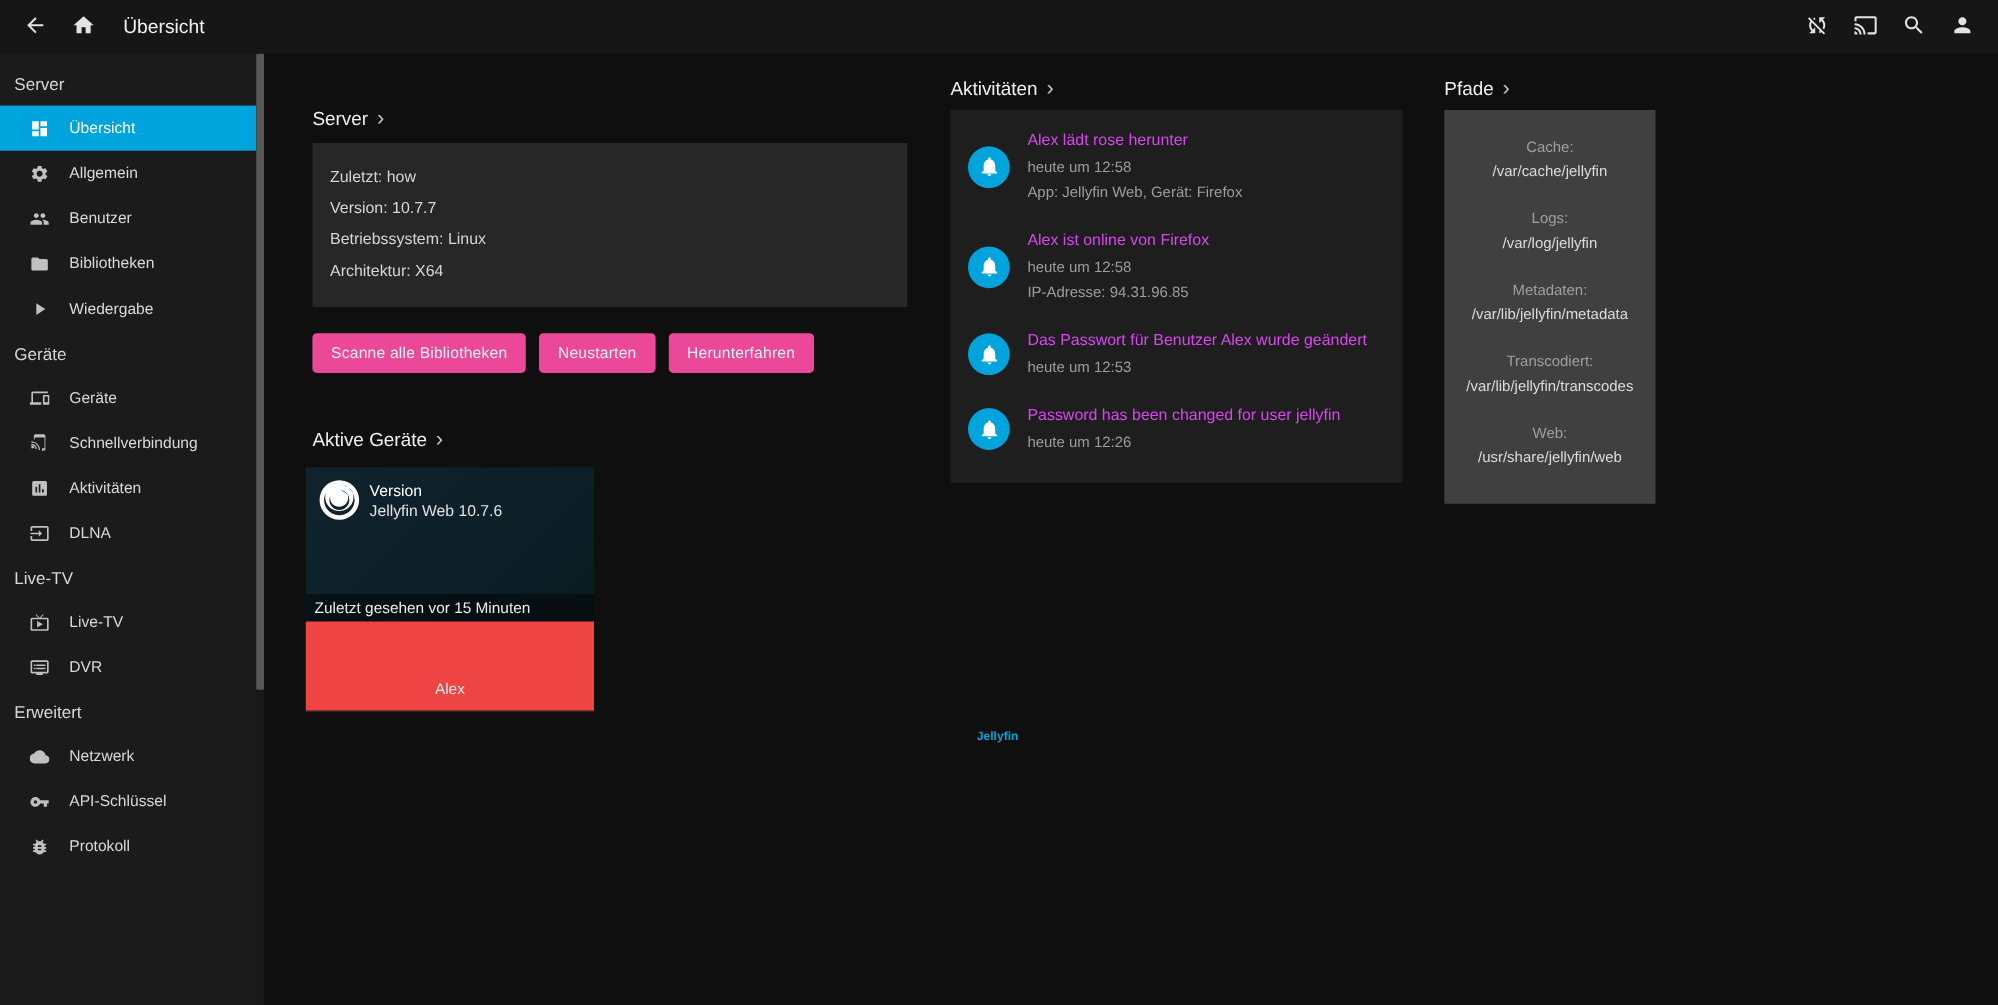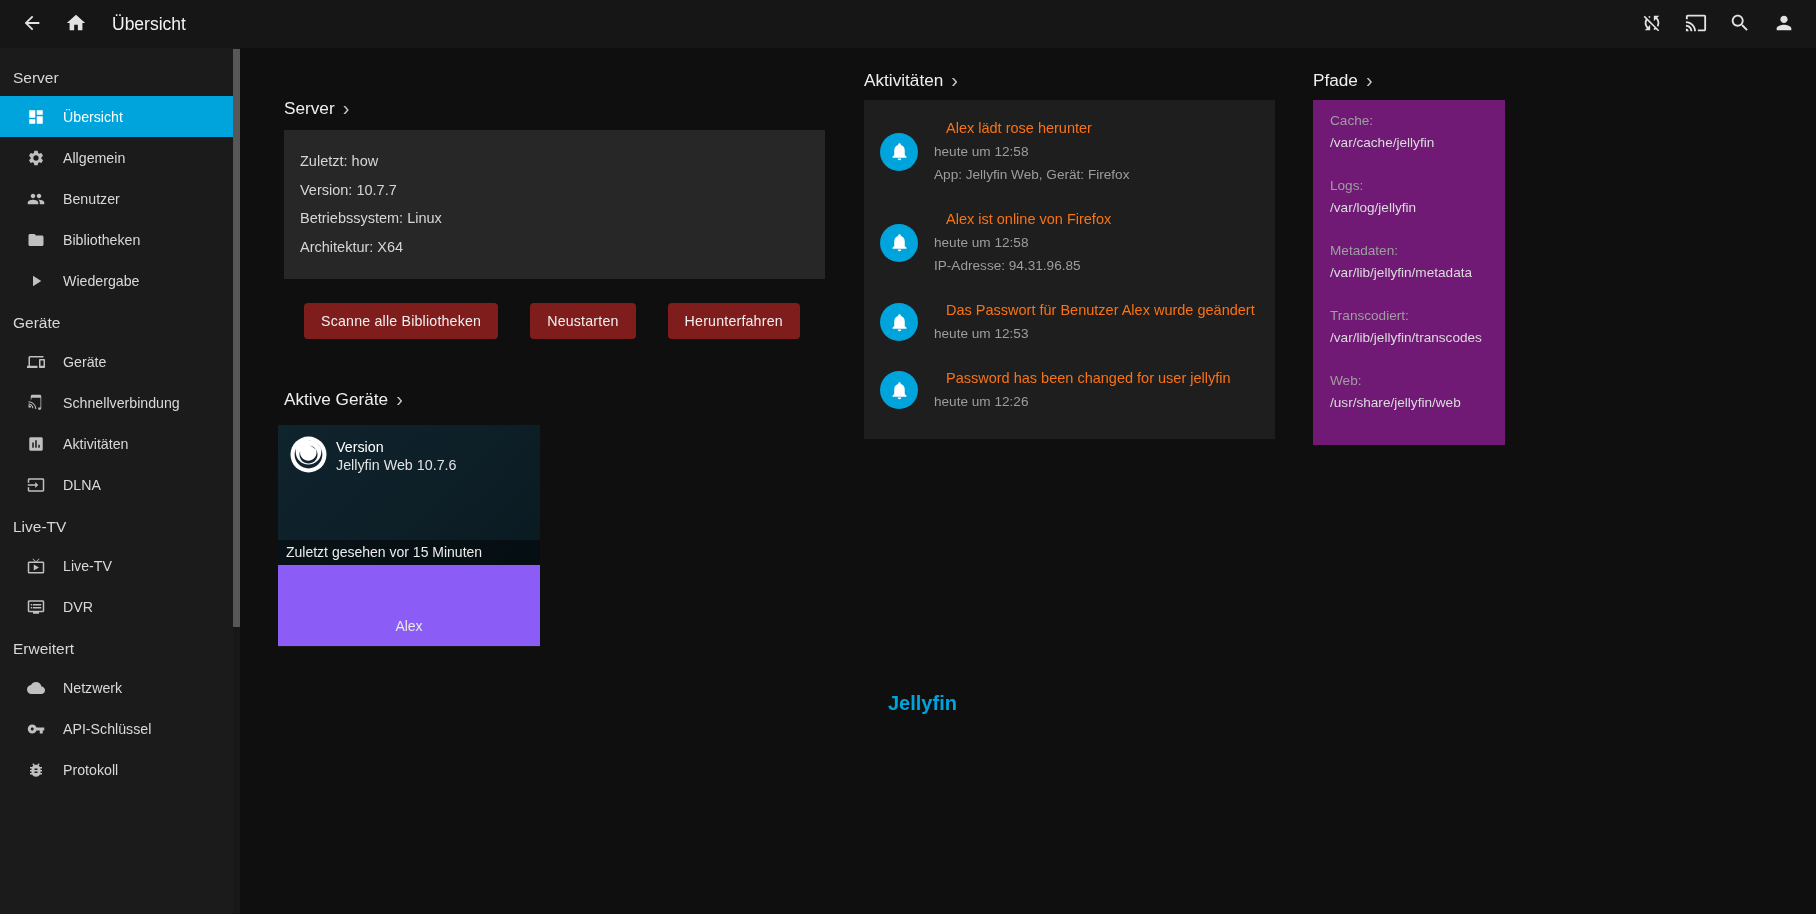--- a/index.html
+++ b/index.html
@@ -36,51 +36,51 @@
   .section-title .chev { color:#c9c9c9; font-size:20px; margin-left:8px; line-height:1; position:relative; top:-1px; }
   .col-server { position:absolute; left:44px; top:0; width:541px; }
   .col-activities { position:absolute; left:624px; top:0; width:411px; }
   .col-paths { position:absolute; left:1073px; top:0; width:192px; }
   .col-server .section-title { margin-top:50px; }
   .col-activities .section-title, .col-paths .section-title { margin-top:22px; }
   
   .server-card { margin-top:11px; background:#272727; padding:15px 16px; }
   .server-card p { margin:5px 0; line-height:23.5px; color:#d6d6d6; font-size:14.5px; }
   .btn-row { margin-top:24px; display:flex; gap:12px; }
-  .btn { background:#7f1d1d; border:none; border-radius:4px; color:#f0f0f0; font-size:14.2px;
-    font-weight:500; font-family:inherit; padding:10px 17px; cursor:pointer; letter-spacing:.2px;margin-left:20px; }
+  .btn { background:#ec4899; border:none; border-radius:4px; color:#f0f0f0; font-size:14.2px;
+    font-weight:500; font-family:inherit; padding:10px 17px; cursor:pointer; letter-spacing:.2px; }
   
   .devices-title { margin-top:47px; }
   .device-card { width:262px; margin-top:15px; margin-left:-6px; cursor:pointer; }
   .device-image { position:relative; height:140px; background:linear-gradient(135deg,#10242e 0%,#0a1a21 100%); }
   .device-head { display:flex; align-items:flex-start; padding:11px 12px; gap:9px; }
   .fx-logo { width:37px; height:37px; flex:0 0 auto; }
   .device-lines { padding-top:2px; }
   .device-app { color:#fff; font-size:14.3px; line-height:18px; }
   .device-client { color:#e2e2e2; font-size:14.3px; line-height:18px; }
   .device-lastseen { position:absolute; left:0; right:0; bottom:0; background:rgba(0,0,0,.45);
     color:#ececec; font-size:14px; padding:4px 8px 5px 8px; }
-  .device-footer { position:relative; height:82px; background:#8b5cf6; box-shadow:0 -1px 0 #1a1a1a inset; }
+  .device-footer { position:relative; height:82px; background:#ef4444; box-shadow:0 -1px 0 #1a1a1a inset; }
   .device-user { position:absolute; left:0; right:0; bottom:13px; text-align:center; color:#e8e8e8; font-size:14px; }
   
   .activities-card { margin-top:9px; background:#1e1e1e; padding:17px 16px 4px 16px; }
   .activity-item { display:flex; align-items:center; gap:16px; margin-bottom:22px; }
   .activity-badge { width:38px; height:38px; border-radius:50%; background:var(--accent); flex:0 0 auto;
     display:flex; align-items:center; justify-content:center; }
   .activity-badge svg { width:21px; height:21px; fill:#fff; }
-  .activity-title { color:#f97316; font-size:14.5px; line-height:23px;margin-left:12px; }
+  .activity-title { color:#d946ef; font-size:14.5px; line-height:23px; }
   .activity-time, .activity-detail { color:#9d9d9d; font-size:13.6px; line-height:23px; }
   
-  .paths-card { margin-top:9px; background:#701a75; padding:10px 17px 10px 17px; }
+  .paths-card { margin-top:9px; background:#404040; padding:23px 17px 10px 17px;text-align:center; }
   .path-group { margin-bottom:21px; }
   .path-label { color:#9f9f9f; font-size:13.6px; line-height:22px; }
   .path-value { color:#dcdcdc; font-size:13.6px; line-height:22px; }
   
-  .app-link { position:absolute; left:648px; top:644px; color:var(--accent); font-weight:700;
-    font-size:20px; text-decoration:none; }
+  .app-link { position:absolute; left:648px; top:616px; color:var(--accent); font-weight:700;
+    font-size:11px; text-decoration:none; }
 </style>
 </head>
 <body>
 
 <header class="topbar">
   <button class="icon-btn">
     <span><svg viewBox="0 0 24 24" width="22" height="22" fill="currentColor">
           <path d="M20 11H7.83l5.59-5.59L12 4l-8 8 8 8 1.41-1.41L7.83 13H20v-2z"></path>
         </svg></span>
   </button>

